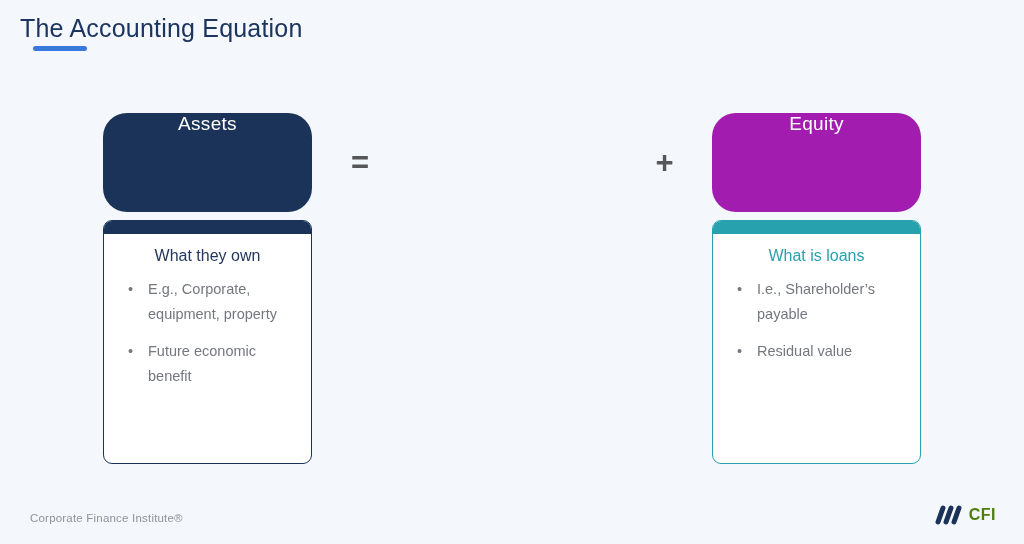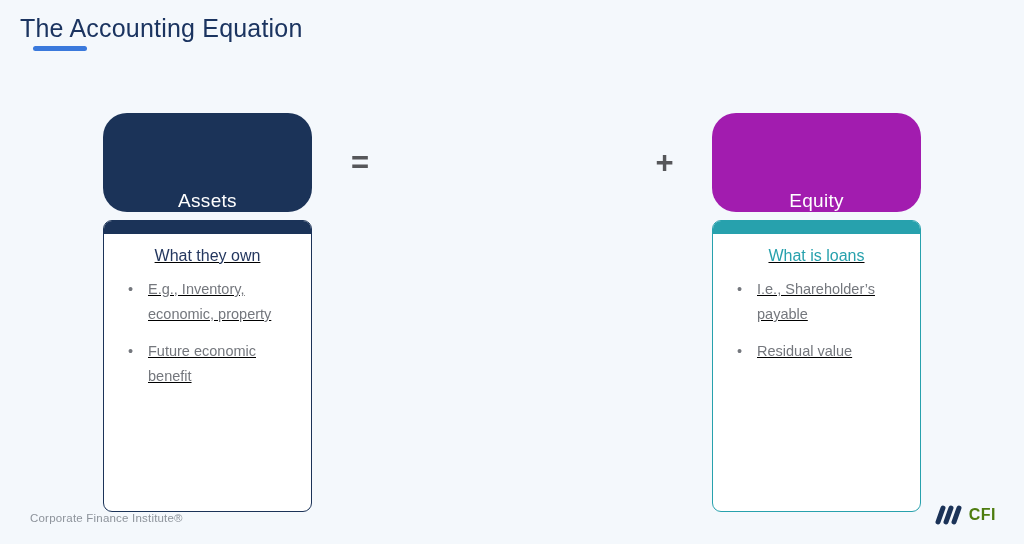--- a/index.html
+++ b/index.html
@@ -39,37 +39,36 @@
   
   .col { position: absolute; top: 113px; width: 209px; }
   .col-assets      { left: 103px; }
   .col-liabilities { left: 408px; }
   .col-equity      { left: 712px; }
 
   .head-box {
     height: 99px;
     border-radius: 24px;
     display: flex;
-    align-items: flex-end;
+    align-items: flex-start;
     justify-content: center;
     color: #ffffff;
     font-size: 19px;
     letter-spacing: 0.3px;
   }
   .head-box.navy { background: #1b3358; }
   .head-box.blue { background: #3572d6; }
   .head-box.teal { background: #a21caf; }
 
   .detail-card {
     margin-top: 8px;
-    height: 292px;
+    height: 244px;
     background: #ffffff;
     border-radius: 9px;
     overflow: hidden;
-    text-decoration: underline;
   }
   .detail-card.navy { border: 1.5px solid #1b3358; }
   .detail-card.blue { border: 1.5px solid #3572d6; }
   .detail-card.teal { border: 1.5px solid #27a1ad; }
 
   .card-topbar { height: 13px; }
   .card-topbar.navy { background: #1b3358; }
   .card-topbar.blue { background: #3572d6; }
   .card-topbar.teal { background: #27a1ad; }
 
@@ -152,21 +151,21 @@
   <div class="title-underline"></div>
 
   <div class="col col-assets">
     <div class="head-box navy">
       <span>Assets</span>
     </div>
     <div class="detail-card navy">
       <div class="card-topbar navy"></div>
       <div class="card-heading navy">What they own</div>
       <ul class="bullet-list">
-        <li>E.g., Inventory, economic, property</li>
+        <li>E.g., Corporate, equipment, property</li>
         <li>Future economic benefit</li>
       </ul>
     </div>
   </div>
 
   <div class="operator op-equals">=</div>
 
 
   <div class="operator op-plus">+</div>
 

